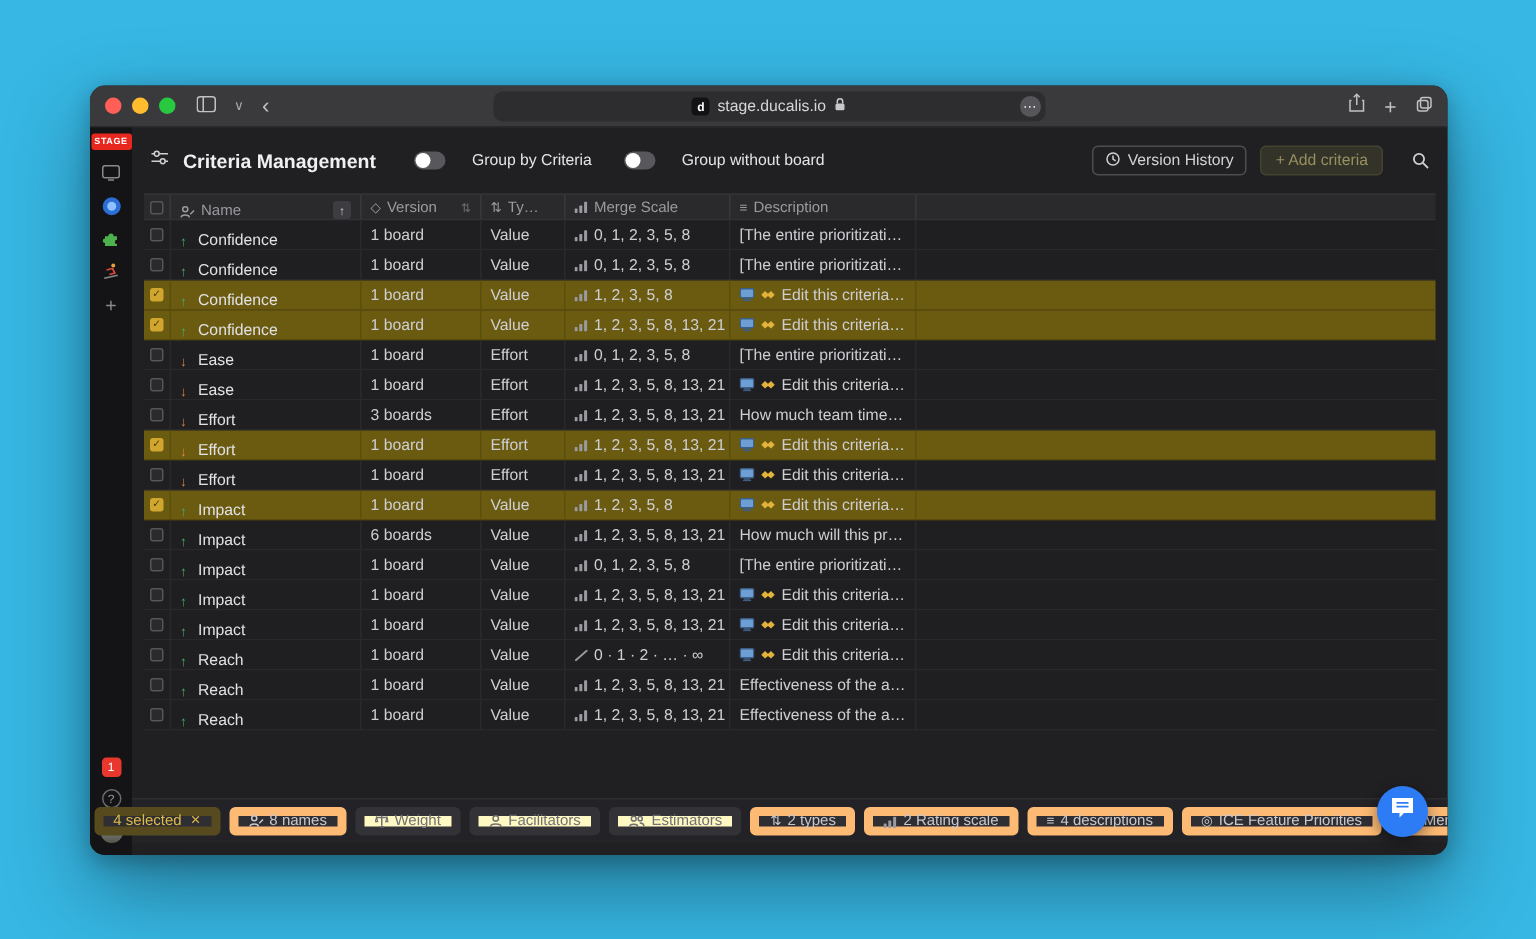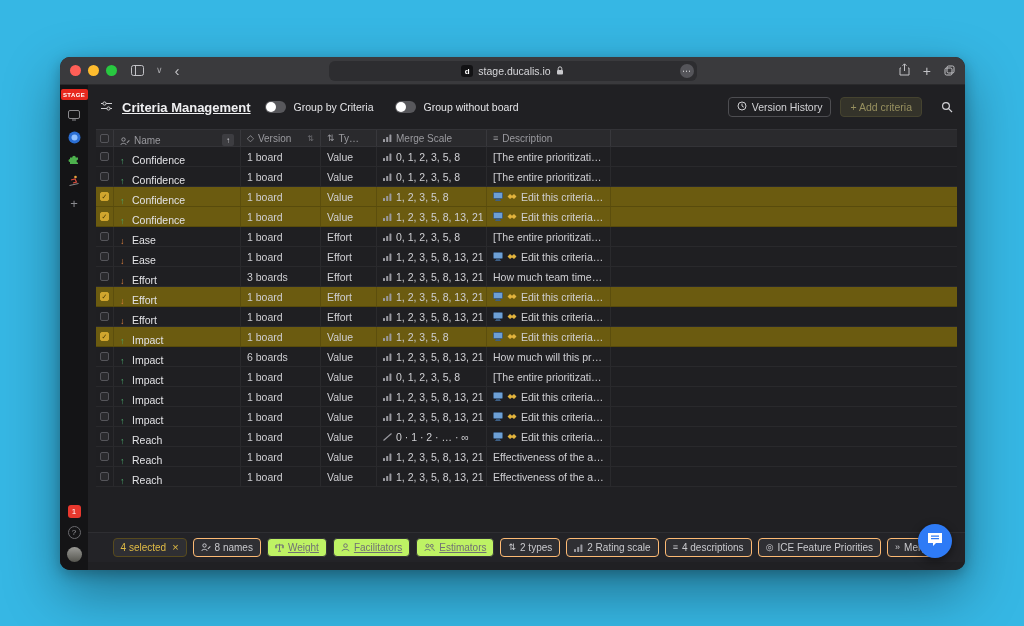--- a/index.html
+++ b/index.html
@@ -66,22 +66,22 @@
   .help-circle {
     width: 13px; height: 13px; border-radius: 50%; border: 1px solid #6a6a6e;
     color: #9a9a9e; font-size: 8px; display: flex; align-items: center; justify-content: center;
   }
   .avatar { width: 15px; height: 15px; border-radius: 50%; background: linear-gradient(#9a9a96, #55554f); }
 
   .main { flex: 1; display: flex; flex-direction: column; min-width: 0; padding: 0 8px; }
 
   
   .app-header { flex: 0 0 44px; display: flex; align-items: center; gap: 9px; padding: 0 4px; }
-  .page-title { font-size: 13px; font-weight: bold; color: #f0f0f2; margin-right: 5px; text-decoration: underline; }
-  .toggle-wrap { display: flex; align-items: center; gap: 8px; font-size: 10.5px; color: #e4e4e7; margin-right: 12px; cursor: default; }
+  .page-title { font-size: 13px; font-weight: bold; color: #f0f0f2; margin-right: 16px; }
+  .toggle-wrap { display: flex; align-items: center; gap: 18px; font-size: 10.5px; color: #e4e4e7; margin-right: 12px; cursor: default; }
   .toggle { position: relative; width: 21px; height: 12px; border-radius: 7px; background: #58585c; flex: 0 0 21px; }
   .knob { position: absolute; left: 1px; top: 1px; width: 10px; height: 10px; border-radius: 50%; background: #fff; }
   .hspacer { flex: 1; }
   .btn-ghost {
     display: flex; align-items: center; gap: 5px; height: 20px; padding: 0 8px;
     background: transparent; border: 1px solid #4d4d51; border-radius: 4px;
     color: #d2d2d5; font-size: 10.5px; font-family: inherit;
   }
   .btn-add {
     height: 20px; padding: 0 9px; border-radius: 4px; border: 1px solid #45432f;
@@ -138,24 +138,24 @@
   .content-gap { flex: 1; }
 
   
   .footer {
     flex: 0 0 30px; background: #232327; border-top: 1px solid #2e2e32;
     display: flex; align-items: center; margin: 0 -8px; padding: 0 8px;
   }
   .fbar { display: flex; align-items: center; justify-content: center; gap: 6px; width: 100%; }
   .fbtn {
     display: inline-flex; align-items: center; gap: 4px; height: 19px; padding: 0 7px;
-    background: #2f2f33; border: 1px solid #fdba74; border-radius: 4px;
+    background: #2f2f33; border: 6px solid #fdba74; border-radius: 4px;
     color: #c9c9cd; font-size: 10px; font-family: inherit; white-space: nowrap;
   }
-  .fbtn.dim { color: #707075; border-color: #333337; background: #bef264; text-decoration: underline; }
+  .fbtn.dim { color: #707075; border-color: #333337; background: #fef9c3; }
   .fbtn .uic { font-size: 9px; }
   .fbtn.chip { color: #e0bb45; border-color: #574a1e; }
   .chip-x { color: #e0bb45; font-size: 11px; line-height: 1; margin-left: 2px; }
   .bottom-pad { flex: 0 0 8px; }
 
   .chat-bubble {
     position: absolute; right: 13px; bottom: 12px; width: 34px; height: 34px; border-radius: 50%;
     background: #2e7bf6; box-shadow: 0 3px 10px rgba(0,0,0,.45);
     display: flex; align-items: center; justify-content: center;
   }

